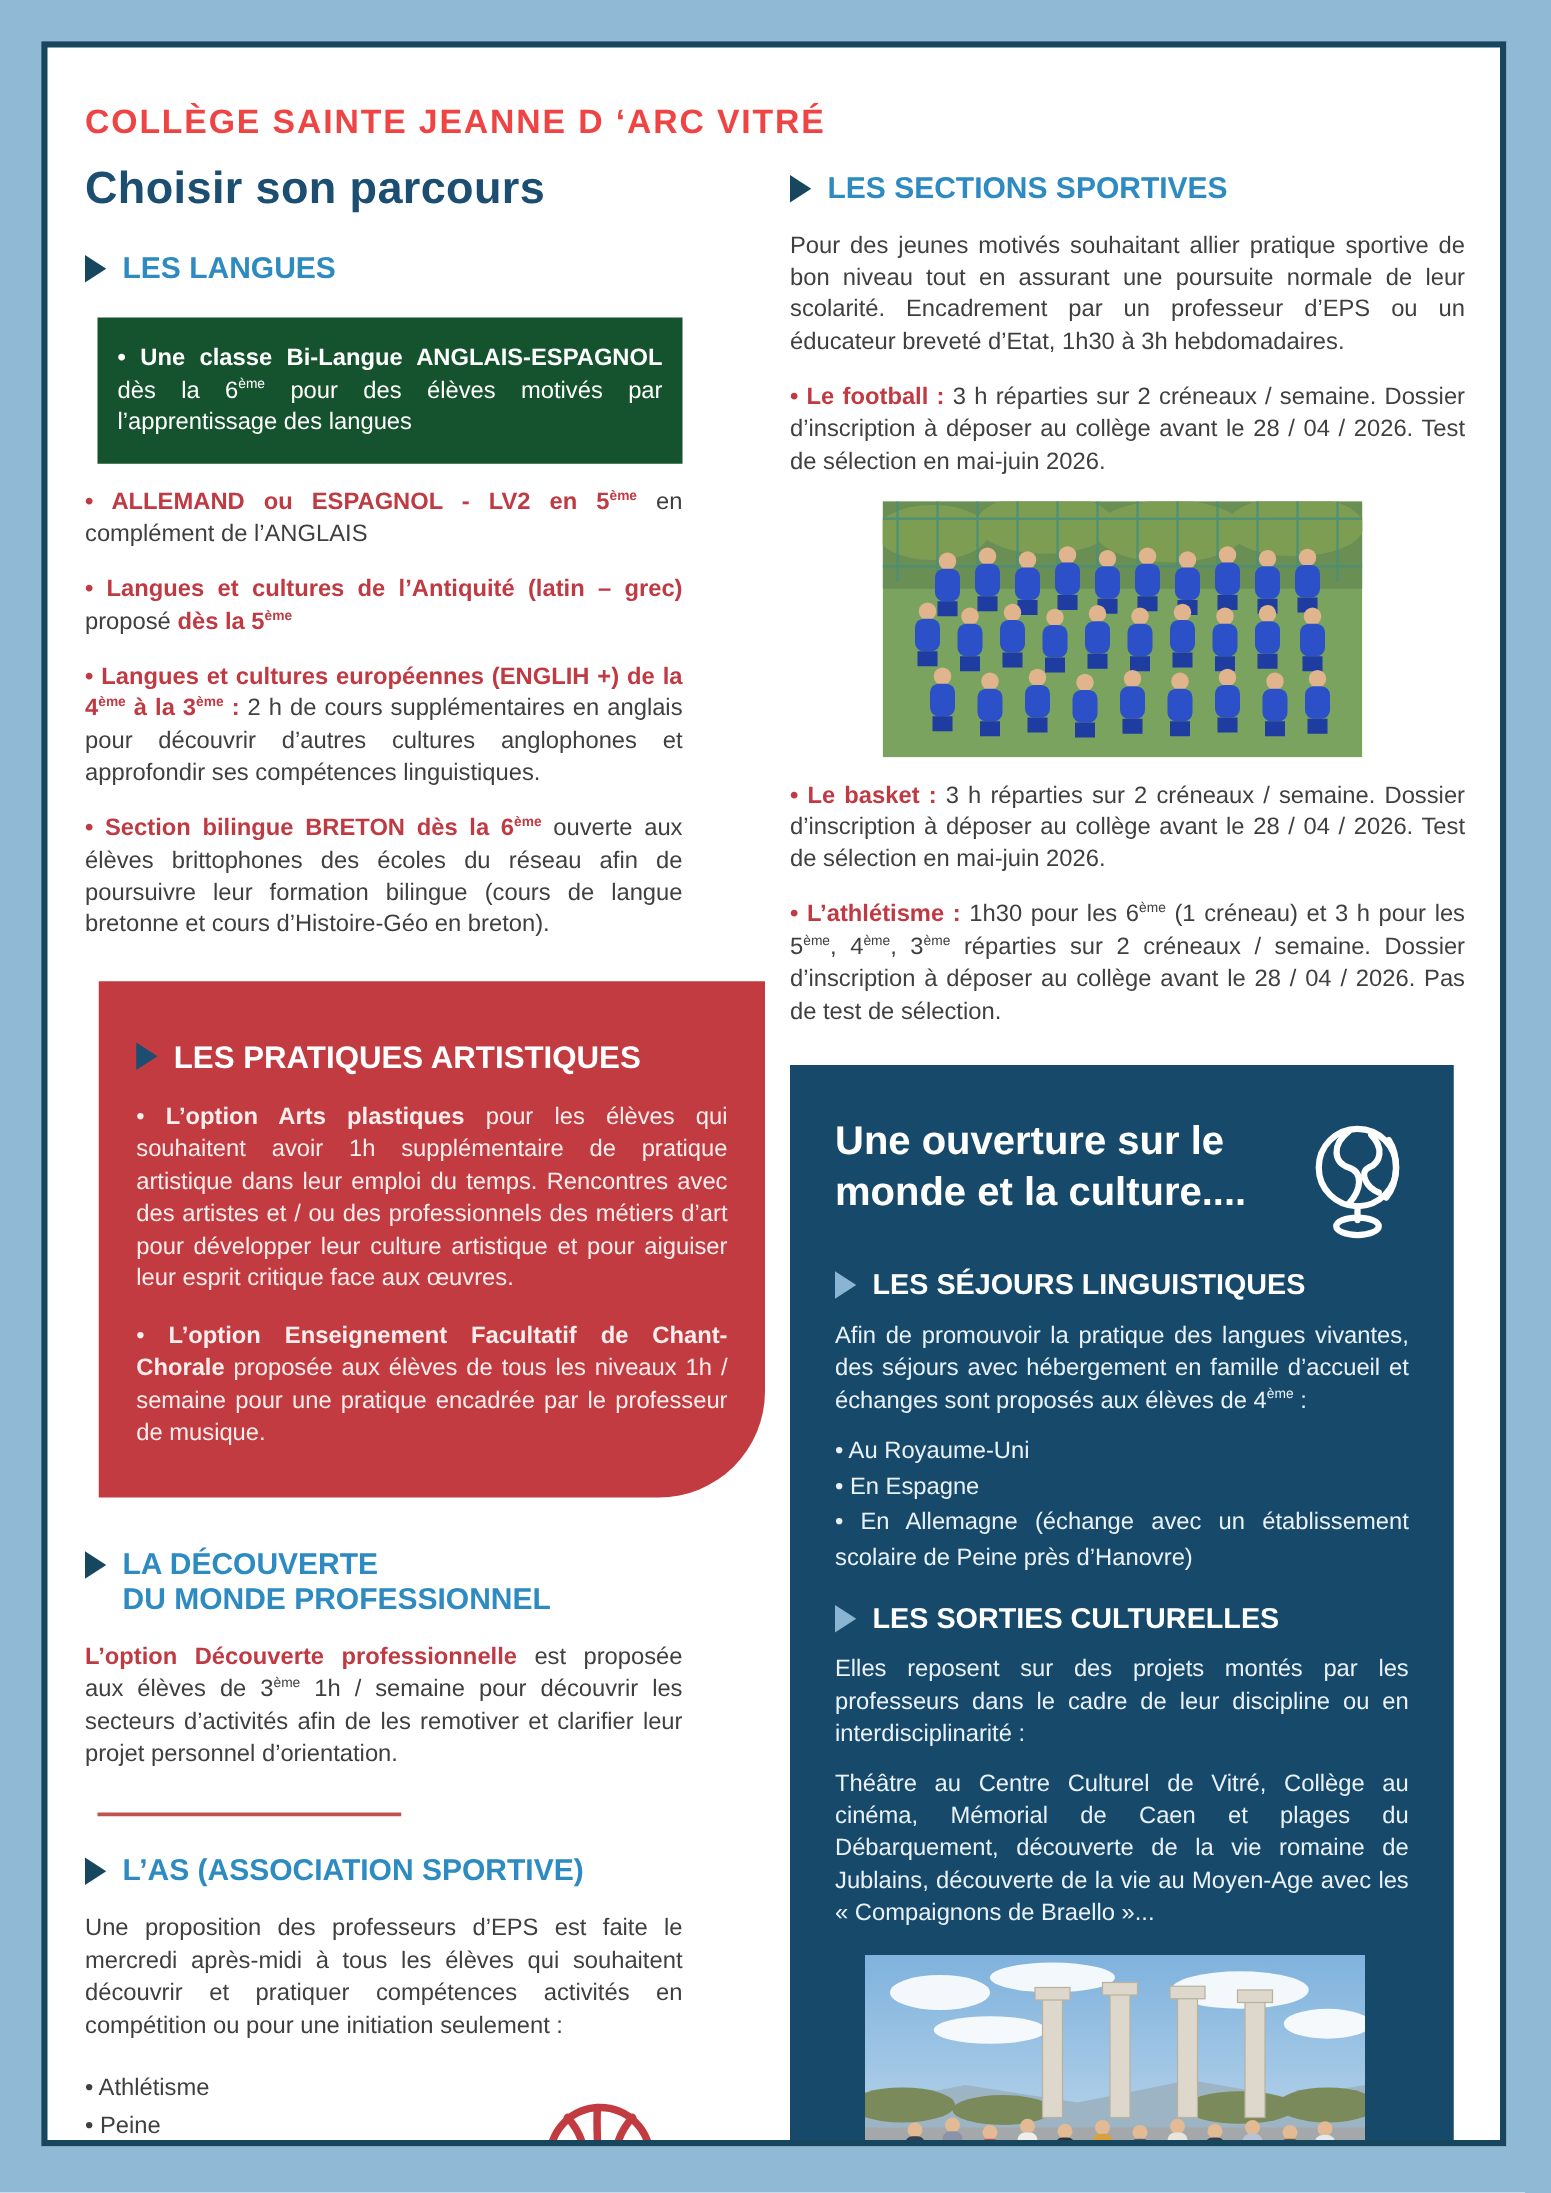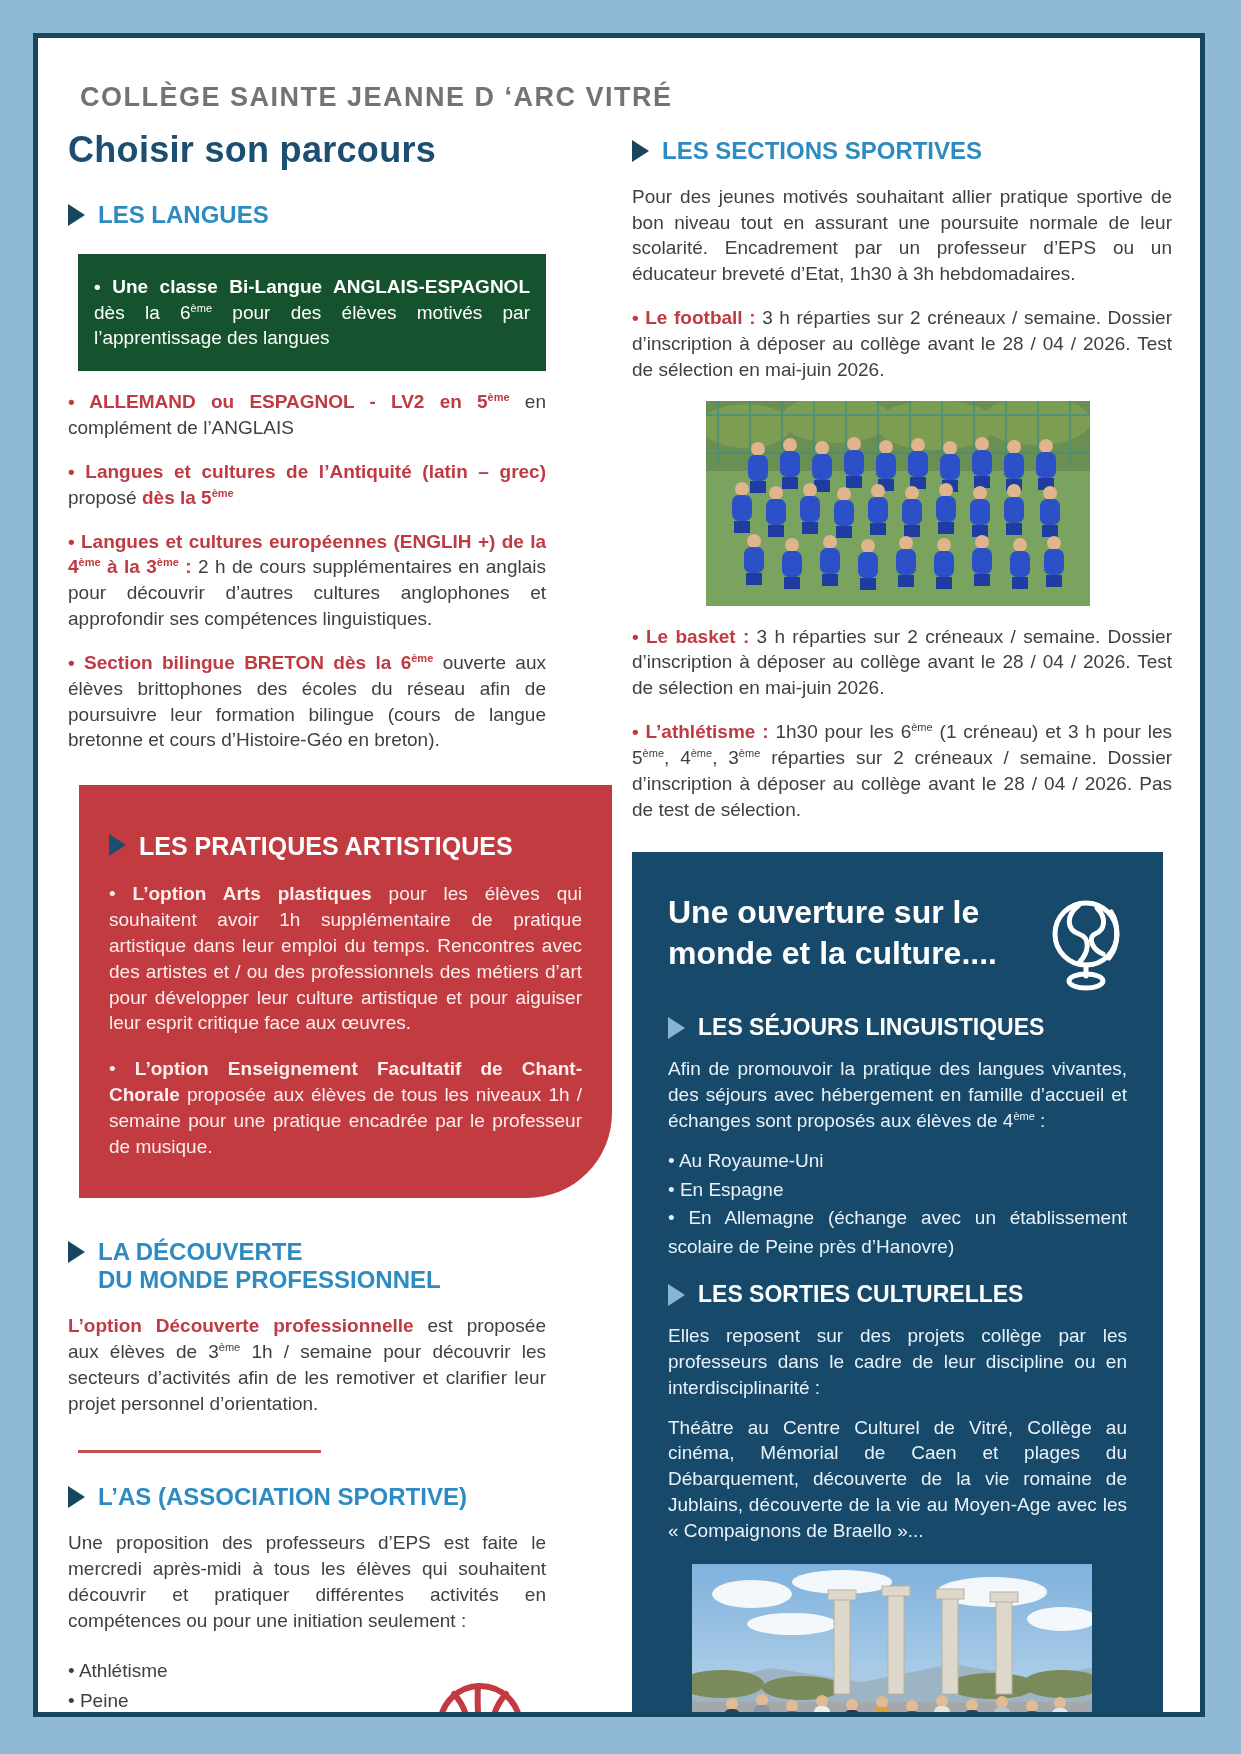--- a/index.html
+++ b/index.html
@@ -8,22 +8,22 @@
     background:#8fb9d5;
     font-family:"Liberation Sans", sans-serif;
     color:#3f3f3f;
   }
   .sheet{
     position:absolute;left:33px;top:33px;width:1172px;height:1684px;
     background:#ffffff;border:5px solid #17465f;box-sizing:border-box;
     padding:34px 28px 0 30px;overflow:hidden;
   }
   .school-name{
-    font-size:27px;font-weight:600;color:#737373;letter-spacing:1.5px;
-    margin:10px 0 6px 12px;
+    font-size:27px;font-weight:600;color:#ef4444;letter-spacing:1.5px;
+    margin:10px 0 6px 0;
   }
   .columns{display:flex;gap:86px;margin-top:16px;}
   .col-left{width:478px;flex:0 0 478px;}
   .col-right{flex:1;min-width:0;}
   .page-title{font-size:36px;font-weight:800;color:#1b4e71;margin:0 0 30px 0;letter-spacing:0.3px;}
   .sec-h{display:flex;align-items:flex-start;gap:13px;color:#2e8bc2;font-weight:800;font-size:24px;line-height:1.2;}
   .tri{width:0;height:0;border-left:17px solid #17465f;border-top:11px solid transparent;border-bottom:11px solid transparent;flex:0 0 auto;margin-top:3px;}
   .tri-light{border-left-color:#8ab5d2;}
   .body-p{font-size:19px;line-height:1.36;text-align:justify;margin:18px 0;}
   sup{font-size:0.58em;line-height:0;vertical-align:super;}
@@ -108,21 +108,21 @@
 
       <p class="body-p"><span class="seg-r">L’option Découverte professionnelle</span><span class="seg-p"> est proposée aux élèves de 3<sup>ème</sup>  1h / semaine pour découvrir les secteurs d’activités afin de les remotiver et clarifier leur projet personnel d’orientation.</span></p>
 
       <div class="divider"></div>
 
       <div class="sec-h">
         <span class="tri"></span>
         <span>L’AS (ASSOCIATION SPORTIVE)</span>
       </div>
 
-      <p class="body-p">Une proposition des professeurs d’EPS est faite le mercredi après-midi à tous les élèves qui souhaitent découvrir et pratiquer différentes activités en compétences ou pour une initiation seulement :</p>
+      <p class="body-p">Une proposition des professeurs d’EPS est faite le mercredi après-midi à tous les élèves qui souhaitent découvrir et pratiquer compétences activités en compétition ou pour une initiation seulement :</p>
 
       <div class="as-list-row">
         <div class="as-list">
             <div class="li">• Athlétisme</div>
             <div class="li">• Peine</div>
             <div class="li">• Basket</div>
           </div>
         <svg class="basketball" width="96" height="96" viewBox="0 0 96 96">
           <g fill="none" stroke="#c23b41" stroke-width="6" stroke-linecap="round">
             <circle cx="48" cy="48" r="40"></circle>
@@ -249,21 +249,21 @@
             <div class="li">• Au Royaume-Uni</div>
             <div class="li">• En Espagne</div>
             <div class="li">• En Allemagne (échange avec un établissement scolaire de Peine près d’Hanovre)</div>
           </div>
 
         <div class="sec-h">
           <span class="tri tri-light"></span>
           <span>LES SORTIES CULTURELLES</span>
         </div>
 
-        <p class="body-p">Elles reposent sur des projets collège par les professeurs dans le cadre de leur discipline ou en interdisciplinarité :</p>
+        <p class="body-p">Elles reposent sur des projets montés par les professeurs dans le cadre de leur discipline ou en interdisciplinarité :</p>
         <p class="body-p">Théâtre au Centre Culturel de Vitré, Collège au cinéma, Mémorial de Caen et plages du Débarquement, découverte de la vie romaine de Jublains, découverte de la vie au Moyen-Age avec les « Compaignons de Braello »...</p>
 
         <div class="photo photo-trip">
           <svg width="400" height="212" viewBox="0 0 400 212" preserveAspectRatio="none">
             <defs>
               <linearGradient id="sky" x1="0" y1="0" x2="0" y2="1">
                 <stop offset="0" stop-color="#7fb2dd"></stop>
                   <stop offset="1" stop-color="#cfe2f0"></stop>
               </linearGradient>
               <g id="st">

